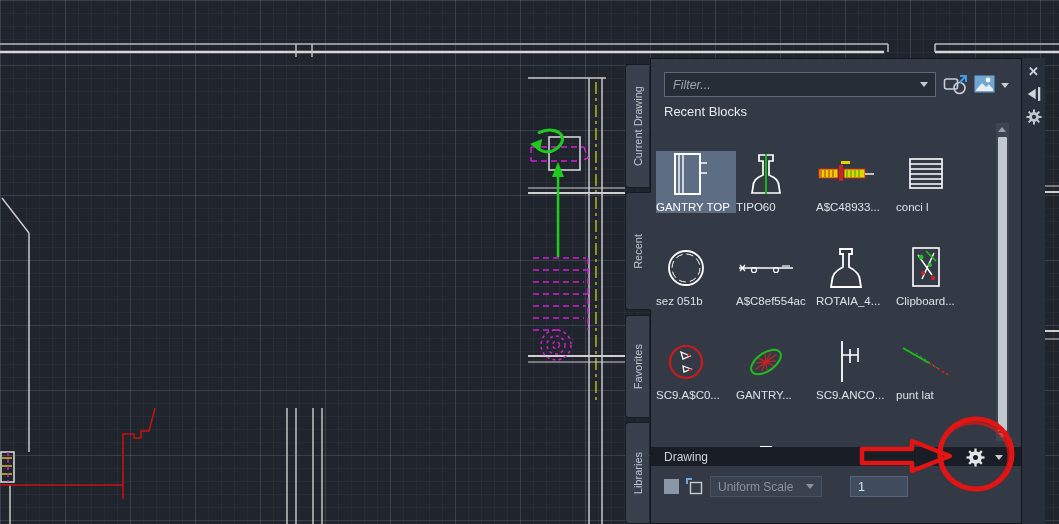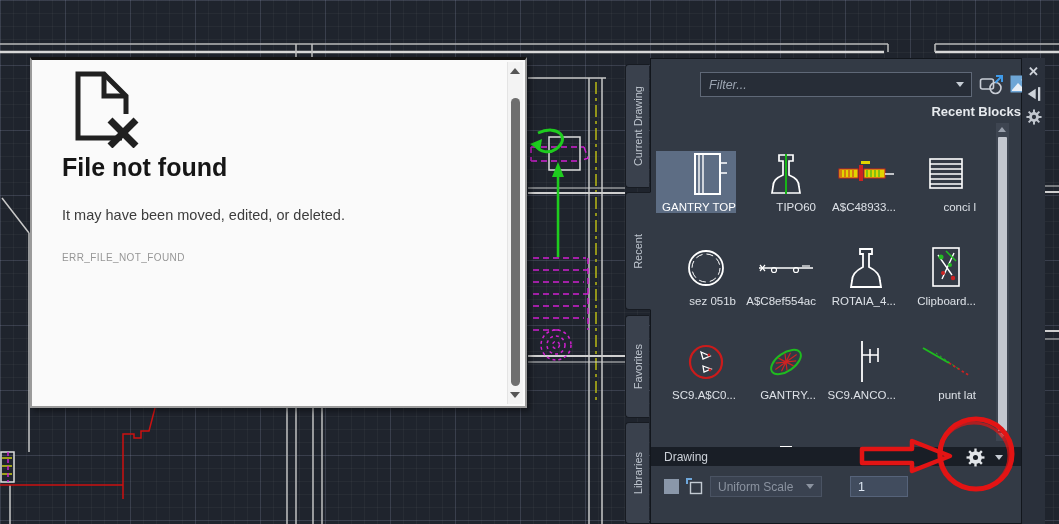--- a/index.html
+++ b/index.html
@@ -44,40 +44,40 @@
   .vtab span{writing-mode:vertical-rl;transform:rotate(180deg);font-size:11px;color:#bfc6cf;white-space:nowrap;}
   .vtab.active{background:#333a45;width:26px;z-index:5;border-right:1px solid #333a45;}
   .pbody{
     position:absolute;left:25px;top:0;width:372px;height:100%;box-sizing:border-box;
     background:#333a45;border:1px solid #12161c;
   }
   .ptitlebar{position:absolute;left:397px;top:0;width:23px;height:100%;background:#2a303b;
     display:flex;flex-direction:column;align-items:center;padding-top:5px;box-sizing:border-box;gap:7px;}
   .tbtn{width:16px;height:16px;display:flex;align-items:center;justify-content:center;color:#cfd4db;font-size:13px;font-weight:bold;cursor:pointer;}
   
-  .toolbar{position:relative;height:44px;margin-left:36px;}
+  .toolbar{position:relative;height:44px;}
   .combo{
     position:absolute;left:13px;top:13px;width:272px;height:25px;box-sizing:border-box;
     background:#272d37;border:1px solid #5f6877;display:flex;align-items:center;
   }
   .combo input{flex:1;background:transparent;border:none;outline:none;color:#e6e9ee;
     font-style:italic;font-size:12.5px;padding:0 8px;font-family:"Liberation Sans",sans-serif;}
   .combo input::placeholder{color:#9aa3af;}
   .combo .caret{margin-right:7px;}
   .caret{width:0;height:0;border-left:4px solid transparent;border-right:4px solid transparent;border-top:5px solid #c6ccd4;}
   .tb-ic1{position:absolute;left:292px;top:15px;cursor:pointer;}
   .tb-ic2{position:absolute;left:323px;top:16px;cursor:pointer;}
   .tb-caret{position:absolute;left:350px;top:24px;cursor:pointer;}
-  .section-title{margin:1px 0 0 13px;font-size:13px;font-weight:bold;color:#e7eaee;text-align:right;}
+  .section-title{margin:1px 0 0 13px;font-size:13px;font-weight:normal;color:#e7eaee;}
   
   .blocks-grid{
     position:absolute;left:5px;top:62px;width:338px;height:326px;overflow:hidden;
     display:grid;grid-template-columns:repeat(4,80px);grid-auto-rows:90px;row-gap:4px;padding-top:2px;
   }
-  .cell{display:flex;flex-direction:column;align-items:flex-end;justify-content:flex-start;cursor:pointer;margin-top:28px;}
+  .cell{display:flex;flex-direction:column;align-items:flex-start;justify-content:flex-start;cursor:pointer;margin-top:28px;}
   .cell.selected{background:#5d6d84;}
   .cell .thumb{height:62px;display:flex;align-items:center;justify-content:center;}
   .cell .lbl{font-size:11.5px;color:#dde1e7;white-space:nowrap;margin-top:2px;}
   .cell.selected .lbl{color:#fff;}
   .blk-scroll{position:absolute;left:345px;top:64px;width:13px;height:318px;background:#3e4551;}
   .blk-scroll .thumb{position:absolute;left:2px;width:9px;top:14px;height:294px;background:#c3c7cf;border-radius:1px;}
   .chev{position:absolute;left:2px;width:0;height:0;border-left:4.5px solid transparent;border-right:4.5px solid transparent;}
   .chev.up{top:4px;border-bottom:5px solid #99a0ac;}
   .chev.dn{bottom:3px;border-top:5px solid #99a0ac;}
   
@@ -144,35 +144,20 @@
     <polygon points="552,177 564,177 558,162" fill="#1ecc1e"></polygon>
     <path d="M538,133 C558,124 571,138 556,149 C549,154 540,152 536,146" stroke="#1ecc1e" stroke-width="3" fill="none"></path>
     <polygon points="530,144 542,139 540,151" fill="#1ecc1e"></polygon>
 
     <path d="M1045,186 H1059" stroke="#cfcfcf" stroke-width="1"></path>
     <path d="M1045,192 H1059" stroke="#cfcfcf" stroke-width="2"></path>
     <path d="M1045,331 H1059" stroke="#cfcfcf" stroke-width="2"></path>
     <path d="M1045,339 H1059" stroke="#cfcfcf" stroke-width="1"></path>
   </svg>
 
-  <div id="dialog">
-    <svg class="doc-icon" width="82" height="82" viewBox="0 0 82 82">
-      <path d="M60,72 L16,72 L16,8 L42,8 L64,30 L64,48" stroke="#202020" stroke-width="5" fill="none"></path>
-      <path d="M42,8 L42,30 L64,30" stroke="#202020" stroke-width="5" fill="none"></path>
-      <path d="M48,54 L74,80 M74,54 L48,80" stroke="#202020" stroke-width="7" fill="none"></path>
-    </svg>
-    <h1>File not found</h1>
-    <p class="msg">It may have been moved, edited, or deleted.</p>
-    <div class="err">ERR_FILE_NOT_FOUND</div>
-    <div class="dlg-scroll">
-      <span class="car up"></span>
-      <div class="thumb"></div>
-      <span class="car dn"></span>
-    </div>
-  </div>
 
   <div id="palette">
     <div class="tabs">
       <div class="vtab" style="top:6px;height:124px;">
           <span>Current Drawing</span>
         </div>
       <div class="vtab active" style="top:134px;height:118px;">
           <span>Recent</span>
         </div>
       <div class="vtab" style="top:257px;height:103px;">

